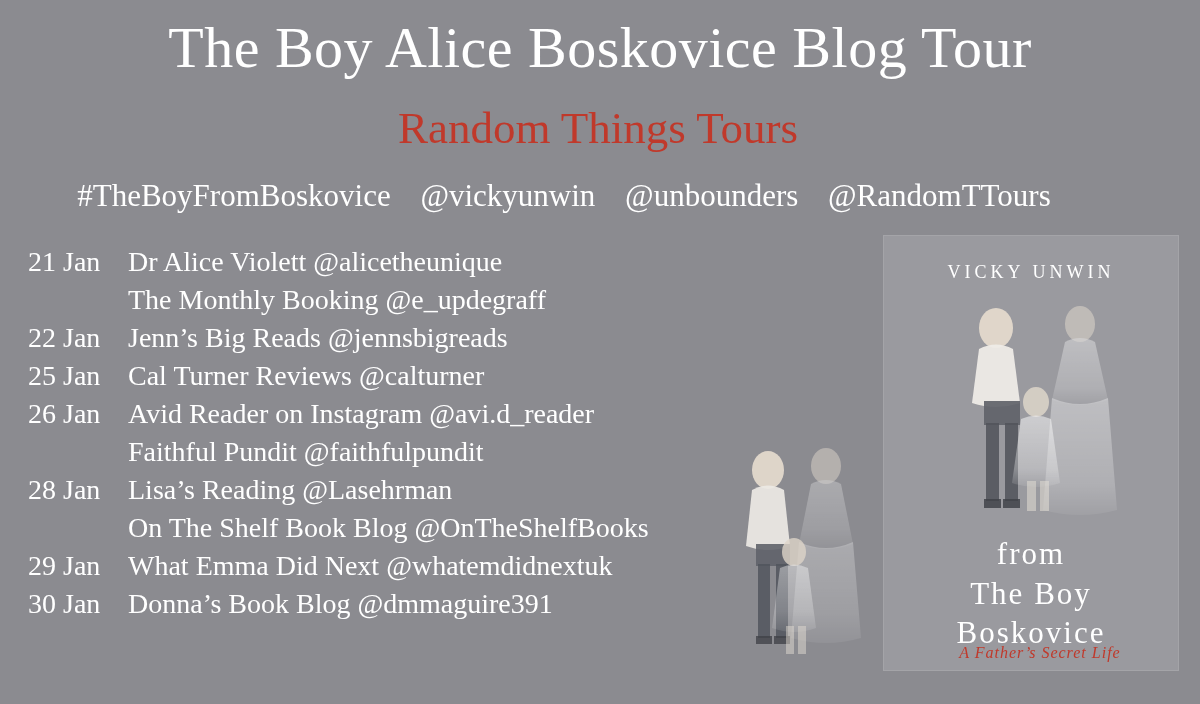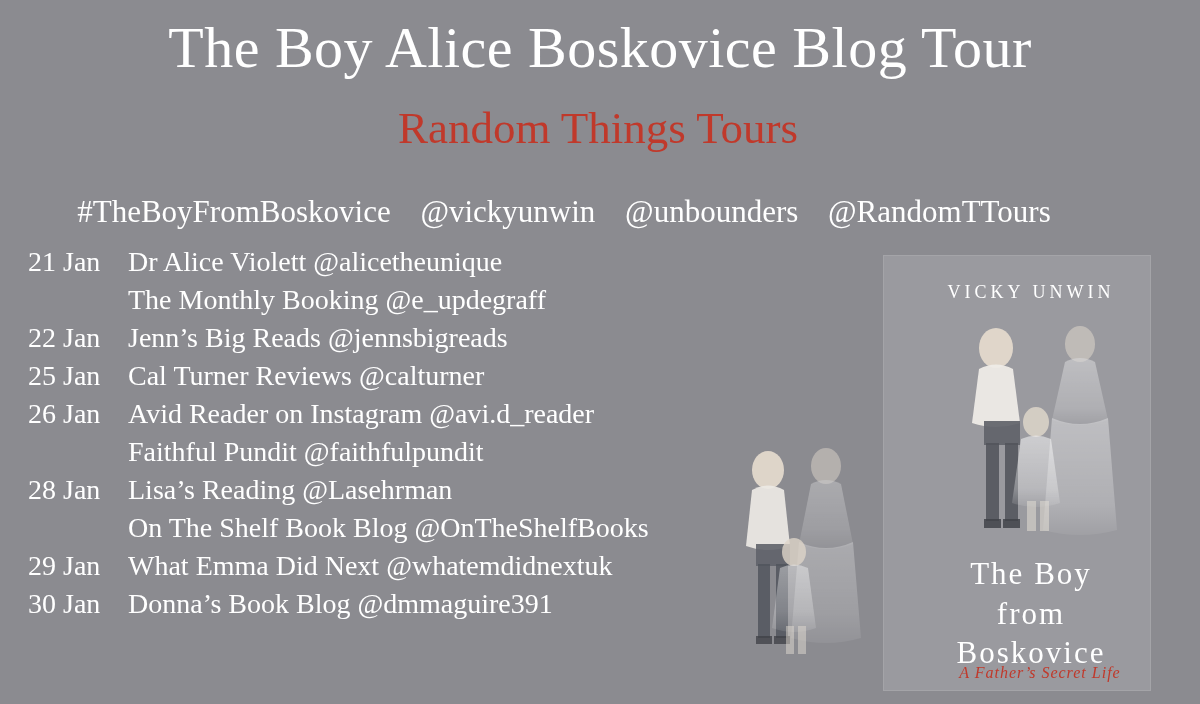--- a/index.html
+++ b/index.html
@@ -37,21 +37,21 @@
     left: 0;
     width: 1120px;
     text-align: center;
     font-size: 45px;
     color: #c0392b;
     line-height: 1.1;
     margin-left: 38px;
   }
   .handles {
     position: absolute;
-    top: 194px;
+    top: 178px;
     left: 0;
     width: 1128px;
     text-align: center;
     color: #ffffff;
     font-size: 31px;
     white-space: nowrap;
   }
   .handles span {
     margin: 0 11px;
   }
@@ -77,22 +77,22 @@
     white-space: nowrap;
   }
   .row .entry {
     flex: 1 1 auto;
     white-space: nowrap;
   }
   
   .cover {
     position: absolute;
     left: 884px;
-    top: 256px;
-    width: 266px;
+    top: 236px;
+    width: 294px;
     height: 434px;
     background: #9a9a9f;
     box-shadow: 0 0 0 1px rgba(255,255,255,0.22);
     overflow: hidden;
     text-decoration: underline;
   }
   .cover-author {
     position: absolute;
     top: 26px;
     left: 0;
@@ -269,21 +269,21 @@
         <g opacity="0.85">
           <ellipse cx="152" cy="104" rx="13" ry="15" fill="#ded6ca"></ellipse>
           <path d="M137 121 q15 -7 30 0 l9 64 q-24 8 -48 0 z" fill="url(#fadeC)"></path>
           <rect x="143" y="183" width="9" height="30" fill="#e8e2d8" opacity="0.6"></rect>
           <rect x="156" y="183" width="9" height="30" fill="#e8e2d8" opacity="0.6"></rect>
         </g>
       </svg>
     </div>
 
     <div class="cover-title">
+      <div>from</div>
       <div>The Boy</div>
-      <div>from</div>
       <div>Boskovice</div>
     </div>
 
     <div class="cover-tagline">A Father’s Secret Life</div>
   </div>
 
 </div>
 
 </body></html>

